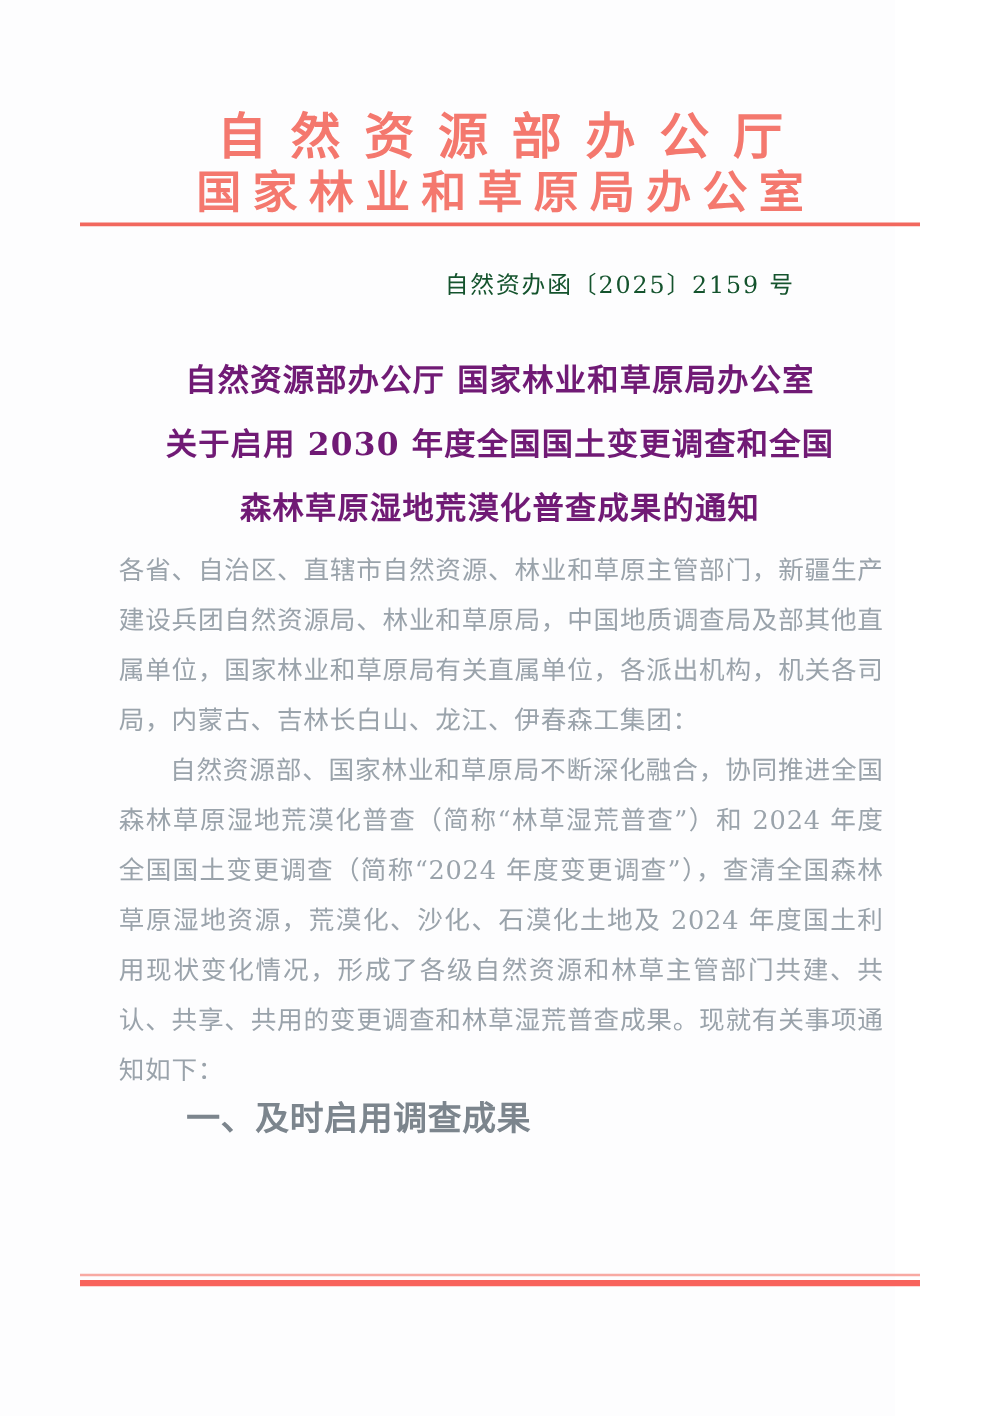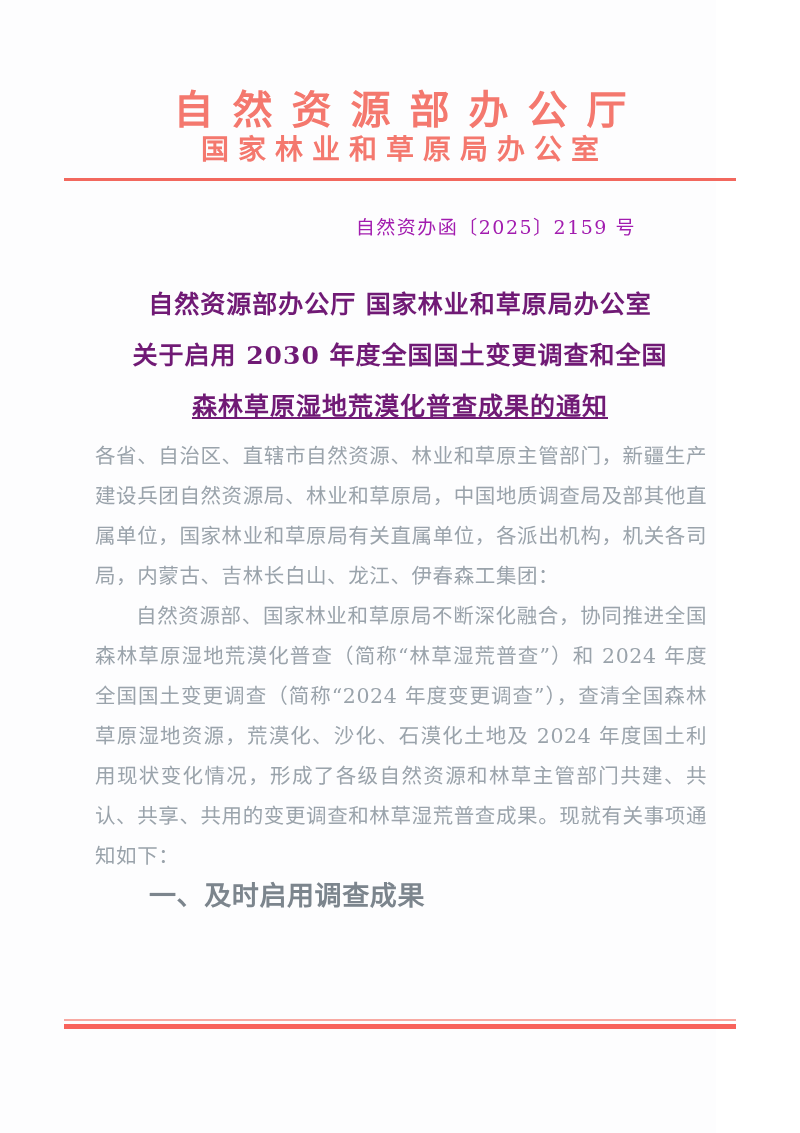--- a/index.html
+++ b/index.html
@@ -39,21 +39,21 @@
     white-space: nowrap;
     line-height: 1.08;
   }
   .letterhead-line-1 {
     font-size: 40px;
     letter-spacing: 19px;
     padding-left: 19px;
     margin-bottom: 4px;
   }
   .letterhead-line-2 {
-    font-size: 28px;
+    font-size: 36px;
     letter-spacing: 9px;
     padding-left: 9px;
     text-align: center;
   }
 
   
   .rule-header {
     position: absolute;
     left: 64px;
     top: 178px;
@@ -76,21 +76,21 @@
     width: 672px;
     height: 5px;
     background: #f8635c;
   }
 
   
   .doc-number {
     position: absolute;
     right: 80px;
     top: 212px;
-    color: #a21caf;
+    color: #14532d;
     font-size: 19px;
     letter-spacing: 1.5px;
     font-family: "DejaVu Serif", "Liberation Serif", serif;
     white-space: nowrap;
   }
 
   
   .title-block {
     position: absolute;
     left: 0;
@@ -101,21 +101,21 @@
   .title-line {
     color: #701a75;
     font-size: 25px;
     font-weight: bold;
     letter-spacing: 1px;
     line-height: 1.0;
     margin-bottom: 26px;
     font-family: "DejaVu Serif", "Liberation Serif", serif;
     white-space: nowrap;
   }
-  .title-line:last-child { margin-bottom: 12px; text-decoration: underline; }
+  .title-line:last-child { margin-bottom: 12px; }
 
   
   .body-block {
     position: absolute;
     left: 95px;
     top: 436px;
     width: 612px;
   }
   .para {
     color: #9aa3ab;

